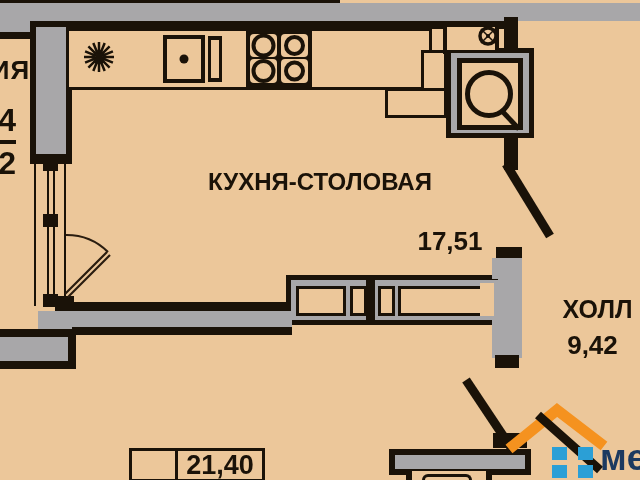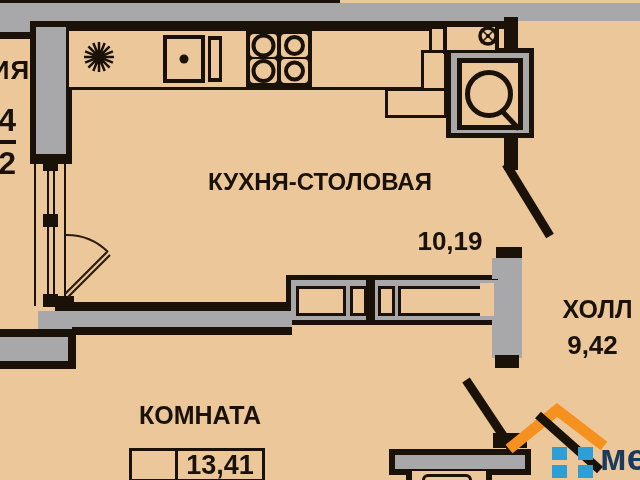--- a/index.html
+++ b/index.html
@@ -220,25 +220,24 @@
     <path d="M506 164 L550 236" stroke="#1a1208" stroke-width="9"></path>
 
     <path d="M466 380 L512 449" stroke="#1a1208" stroke-width="9"></path>
 
     <path d="M509 449 L557 410 L604 446" stroke="#f5921f" stroke-width="11" fill="none"></path>
 
     <path d="M538 415 L600 470" stroke="#1a1208" stroke-width="9"></path>
   </svg>
 
   <div class="lbl" id="l-kitchen">КУХНЯ-СТОЛОВАЯ</div>
-  <div class="lbl" id="l-karea">10,19</div>
+  <div class="lbl" id="l-karea">17,51</div>
   <div class="lbl" id="l-hall">ХОЛЛ</div>
   <div class="lbl" id="l-harea">9,42</div>
-  <div class="lbl" id="l-liv2">КОМНАТА</div>
-  <div class="lbl" id="l-larea">13,41</div>
+  <div class="lbl" id="l-larea">21,40</div>
   <div class="lbl" id="l-loggia">КИЯ</div>
   <div id="l-frac" class="abs">
     <span>4</span>
     <span class="bar"></span>
     <span>2</span>
   </div>
 
   <div class="wmsq" id="q1"></div>
   <div class="wmsq" id="q2"></div>
   <div class="wmsq" id="q3"></div>

